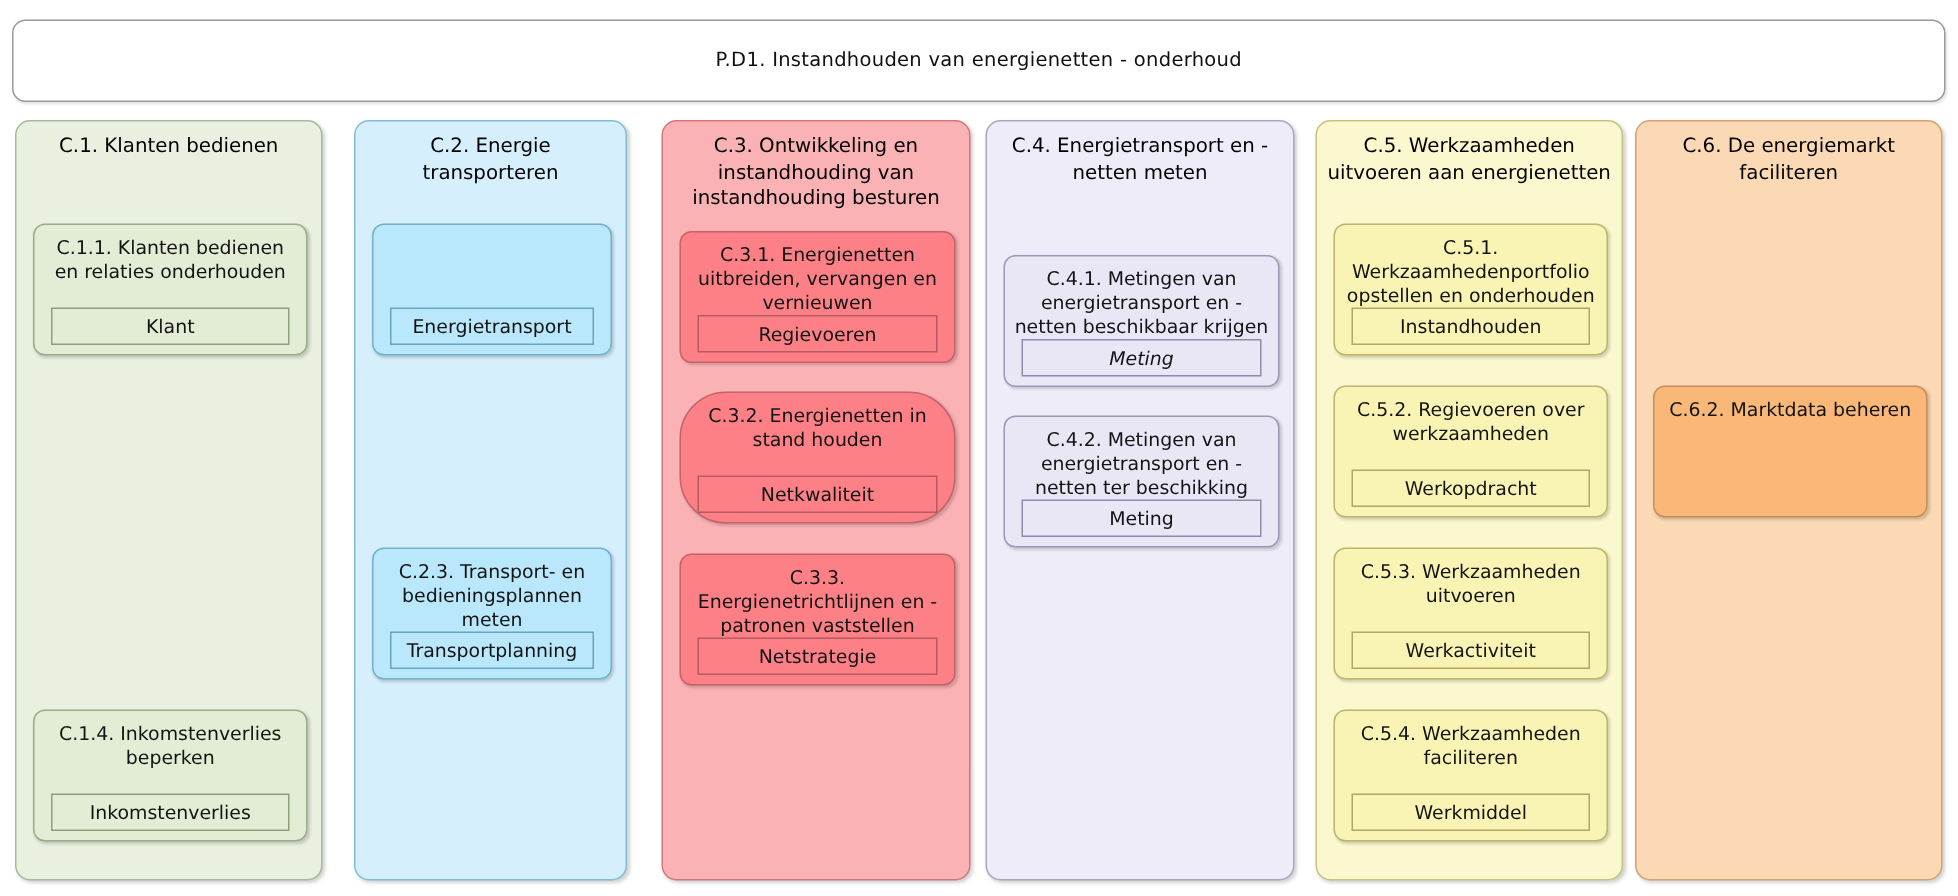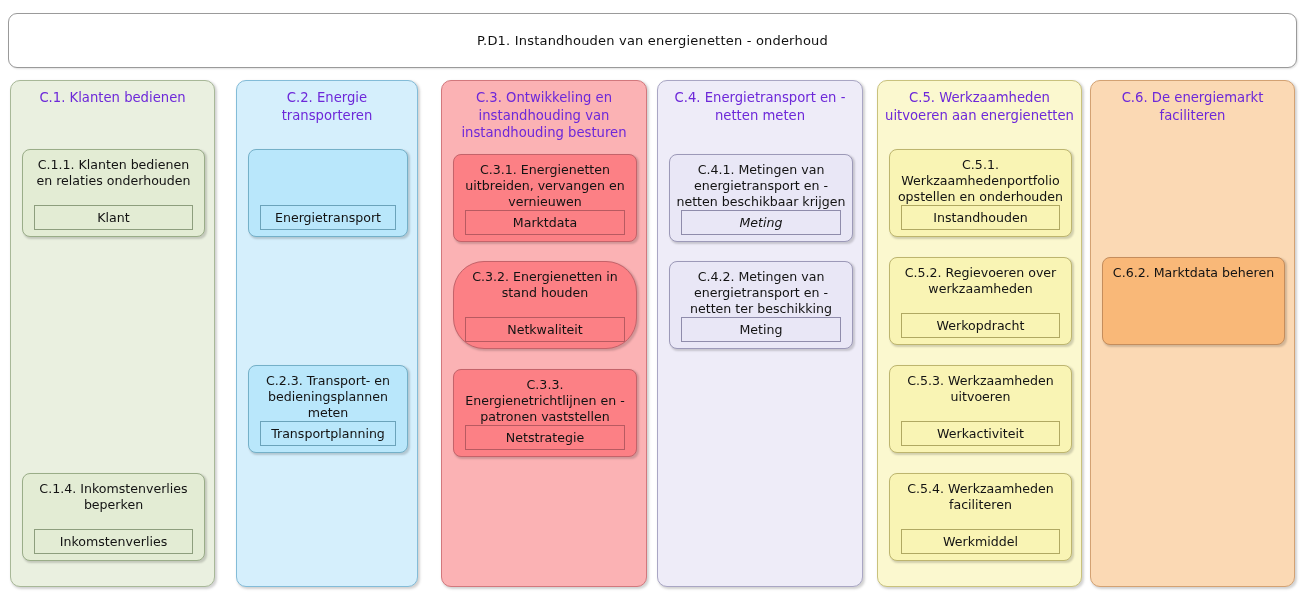--- a/index.html
+++ b/index.html
@@ -58,21 +58,21 @@
     overflow: hidden;
   }
   .column > .col-title {
     position: absolute;
     left: 7px;
     right: 7px;
     top: 8px;
     text-align: center;
     font-size: 13.2px;
     line-height: 17.5px;
-    color: #6d28d9;
+    color: #000000;
   }
   .cards {
     position: absolute;
     left: 0; right: 0; top: 0; bottom: 0;
   }
 
   
   .card {
     position: absolute;
     box-sizing: border-box;
@@ -114,21 +114,21 @@
 
   .theme-blue   { background: #d5effc; border-color: #83bcd8; }
   .theme-blue   .card { background: #b9e7fb; border-color: #74b0c8; }
   .theme-blue   .obj  { background: #b9e7fb; border-color: #6ba3ba; }
 
   .theme-red    { background: #fbb2b4; border-color: #d2787d; }
   .theme-red    .card { background: #fc8085; border-color: #c4636a; }
   .theme-red    .obj  { background: #fc8085; border-color: #b85a61; }
 
   .theme-violet { background: #eeecf8; border-color: #a9a6c4; }
-  .theme-violet .card { background: #e9e7f6; border-color: #9c99b8; }
+  .theme-violet .card { background: #e9e7f6; border-color: #9c99b8; margin-top: 16px; }
   .theme-violet .obj  { background: #e9e7f6; border-color: #8f8cab; }
 
   .theme-yellow { background: #fbf8cf; border-color: #c9c27d; }
   .theme-yellow .card { background: #f9f4b4; border-color: #bdb56e; }
   .theme-yellow .obj  { background: #f9f4b4; border-color: #b0a862; }
 
   .theme-orange { background: #fbd9b4; border-color: #d3a273; }
   .theme-orange .card { background: #f9b878; border-color: #c58d5c; }
   .theme-orange .obj  { background: #f9b878; border-color: #b88050; }
 </style>
@@ -163,21 +163,21 @@
           <div class="card-title">C.2.3. Transport- en bedieningsplannen meten</div>
           <div class="obj" style="top: 55px;">Transportplanning</div>
         </div>
       </div>
     </div>
     <div class="column theme-red" style="left: 441px; width: 206px;">
       <div class="col-title">C.3. Ontwikkeling en instandhouding van instandhouding besturen</div>
       <div class="cards">
         <div class="card" style="left: 11px; right: 11px; width: 184px; top: 73px; height: 88px;">
           <div class="card-title">C.3.1. Energienetten uitbreiden, vervangen en vernieuwen</div>
-          <div class="obj" style="top: 55px;">Marktdata</div>
+          <div class="obj" style="top: 55px;">Regievoeren</div>
         </div>
         <div class="card" style="left: 11px; right: 11px; width: 184px; top: 180px; height: 88px; border-radius: 31px;">
           <div class="card-title">C.3.2. Energienetten in stand houden</div>
           <div class="obj" style="top: 55px;">Netkwaliteit</div>
         </div>
         <div class="card" style="left: 11px; right: 11px; width: 184px; top: 288px; height: 88px;">
           <div class="card-title">C.3.3. Energienetrichtlijnen en -patronen vaststellen</div>
           <div class="obj" style="top: 55px;">Netstrategie</div>
         </div>
       </div>

